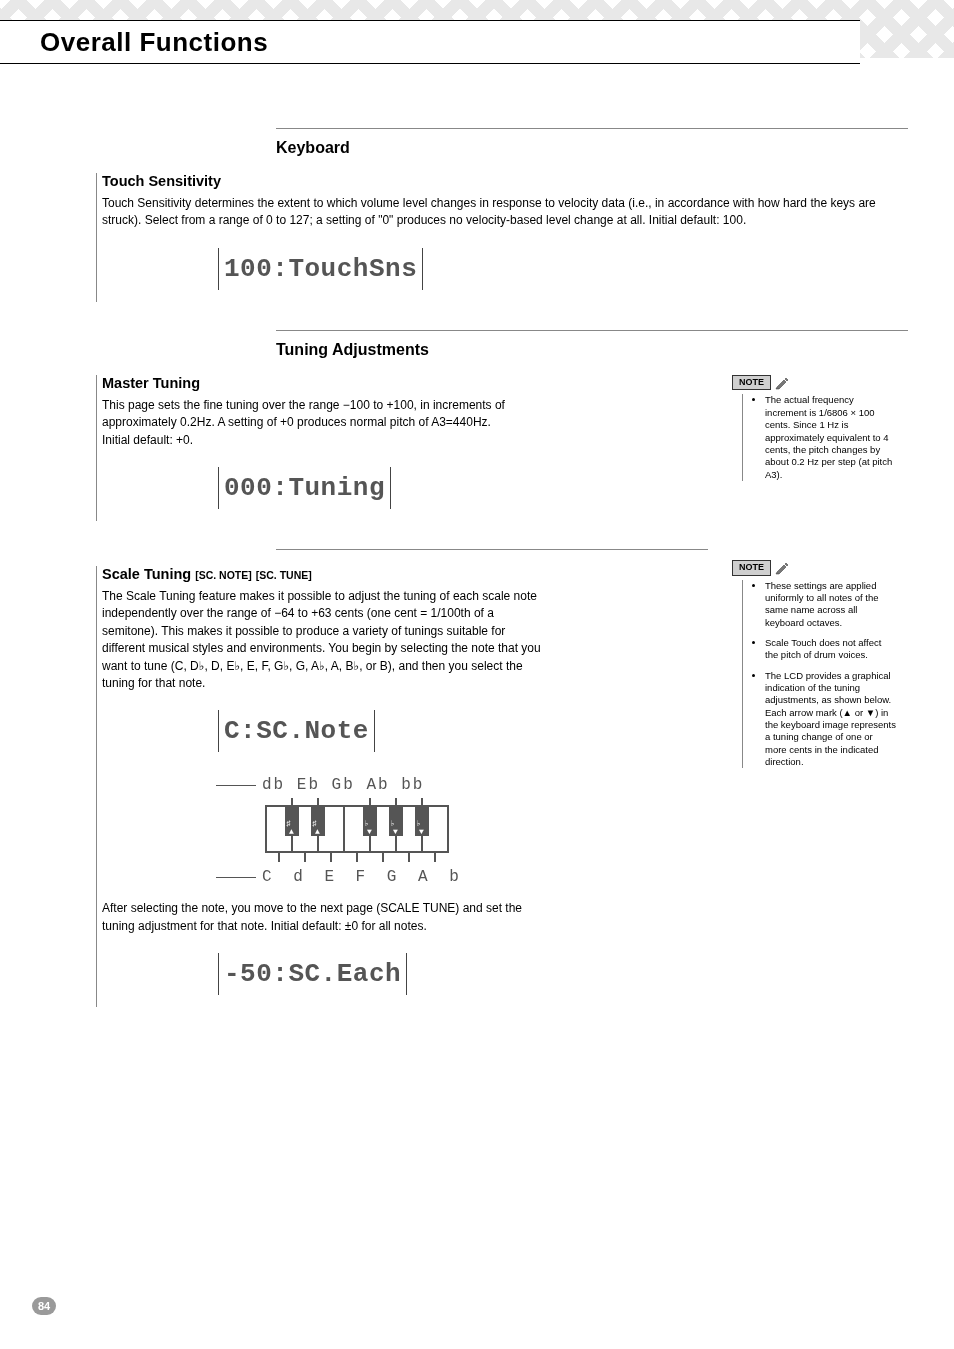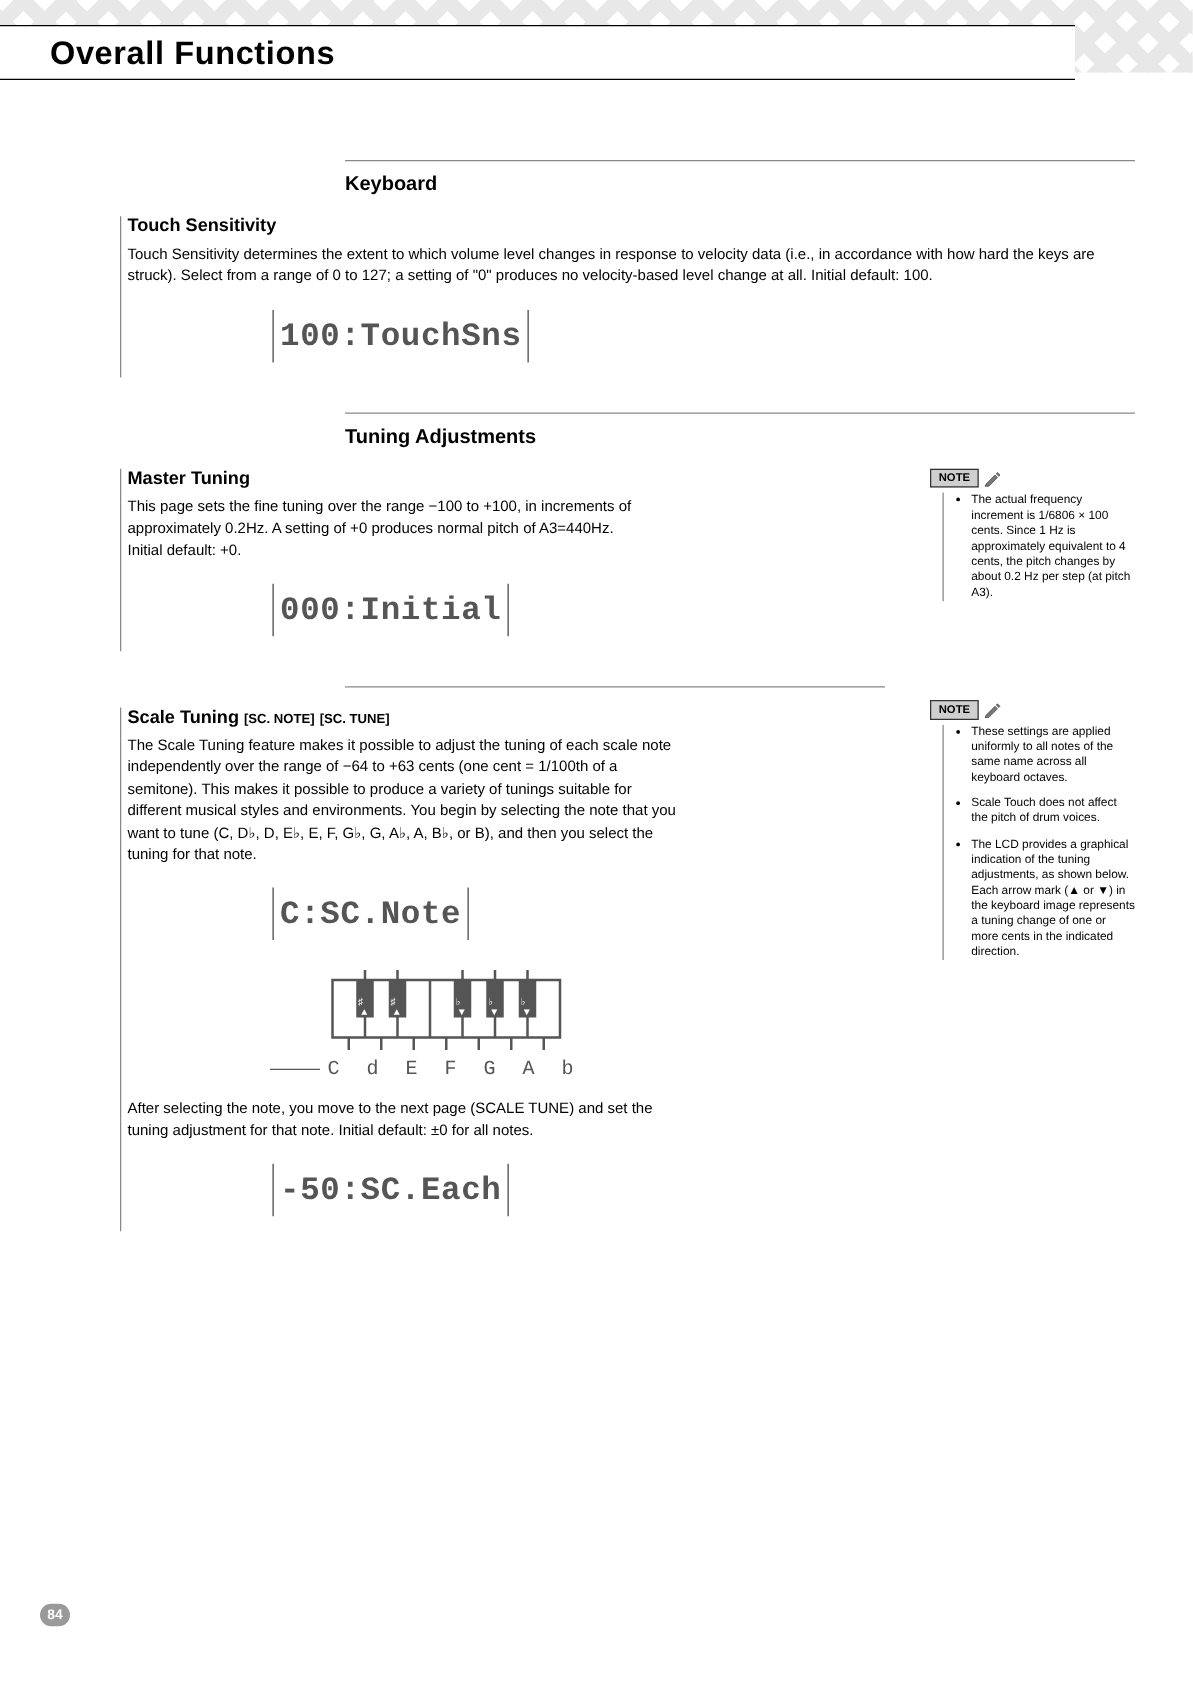--- a/index.html
+++ b/index.html
@@ -109,21 +109,21 @@
     font-weight: 600;
     font-size: 26px;
     letter-spacing: 0.5px;
     color: #555;
   }
   .flat { font-family: Georgia, serif; }
 
   
   .right-col {
     position: absolute;
-    right: 0;
+    right: 12px;
     width: 180px;
     font-size: 9.5px;
     line-height: 1.3;
   }
   .note-hdr {
     display: flex;
     align-items: center;
     gap: 4px;
     margin-bottom: 4px;
     margin-left: 16px;
@@ -152,21 +152,21 @@
     font-size: 16px;
     letter-spacing: 1px;
   }
   .kbd-row { display: flex; align-items: center; gap: 6px; }
   .kbd-line { width: 40px; border-top: 1px solid #555; }
   .kbd-svg { display:block; margin: 4px 0 4px 40px; }
 
   
   .pagenum {
     position: absolute;
-    left: 32px; bottom: 48px;
+    left: 32px; bottom: 34px;
     width: 24px; height: 18px;
     background: #9a9a9a;
     border-radius: 9px;
     color: #fff;
     font-weight: bold;
     font-size: 11px;
     display: flex;
     align-items: center;
     justify-content: center;
   }
@@ -208,21 +208,21 @@
       <div class="note-body">
         <ul>
             <li>The actual frequency increment is 1/6806 × 100 cents. Since 1 Hz is approximately equivalent to 4 cents, the pitch changes by about 0.2 Hz per step (at pitch A3).</li>
           </ul>
       </div>
     </div>
     <div class="side-title">
       <span>Master Tuning</span>
     </div>
     <div class="para" style="width:420px;">This page sets the fine tuning over the range −100 to +100, in increments of approximately 0.2Hz. A setting of +0 produces normal pitch of A3=440Hz. Initial default: +0.</div>
-    <div class="lcd-box"><span class="lcd">000:Initial</span></div>
+    <div class="lcd-box"><span class="lcd">000:Tuning</span></div>
   </div>
 
   <div class="section-rule" style="width:432px;"></div>
   <div class="block sub-indent" style="padding-bottom:4px;">
     <div class="left-rule"></div>
     <div class="right-col" style="top:-6px;">
       <div class="note-hdr">
         <span class="pill">NOTE</span>
         <svg width="14" height="14" viewBox="0 0 14 14">
             <path d="M2 11 L9 4 L11 6 L4 13 L1 13 Z M10 3 L11 2 L13 4 L12 5 Z" fill="#777" stroke="#333" stroke-width="0.5"></path>
@@ -240,20 +240,24 @@
       <span>Scale Tuning</span>
       <span class="tag">[SC. NOTE]</span>
       <span class="tag">[SC. TUNE]</span>
     </div>
     <div class="para" style="width:440px;">
       The Scale Tuning feature makes it possible to adjust the tuning of each scale note independently over the range of −64 to +63 cents (one cent = 1/100th of a semitone). This makes it possible to produce a variety of tunings suitable for different musical styles and environments. You begin by selecting the note that you want to tune (C, D<span class="flat">♭</span>, D, E<span class="flat">♭</span>, E, F, G<span class="flat">♭</span>, G, A<span class="flat">♭</span>, A, B<span class="flat">♭</span>, or B), and then you select the tuning for that note.
     </div>
     <div class="lcd-box"><span class="lcd">C:SC.Note</span></div>
 
     <div class="kbd-wrap">
+      <div class="kbd-row">
+          <span class="kbd-line"></span>
+          <span style="letter-spacing:2px;">db Eb Gb Ab bb</span>
+        </div>
       <svg class="kbd-svg" width="200" height="66" viewBox="0 0 200 66">
         <g stroke="#555" stroke-width="2" fill="none">
           <rect x="10" y="8" width="182" height="46"></rect>
           <line x1="36" y1="8" x2="36" y2="54"></line>
           <line x1="62" y1="8" x2="62" y2="54"></line>
           <line x1="88" y1="8" x2="88" y2="54"></line>
           <line x1="114" y1="8" x2="114" y2="54"></line>
           <line x1="140" y1="8" x2="140" y2="54"></line>
           <line x1="166" y1="8" x2="166" y2="54"></line>
 

